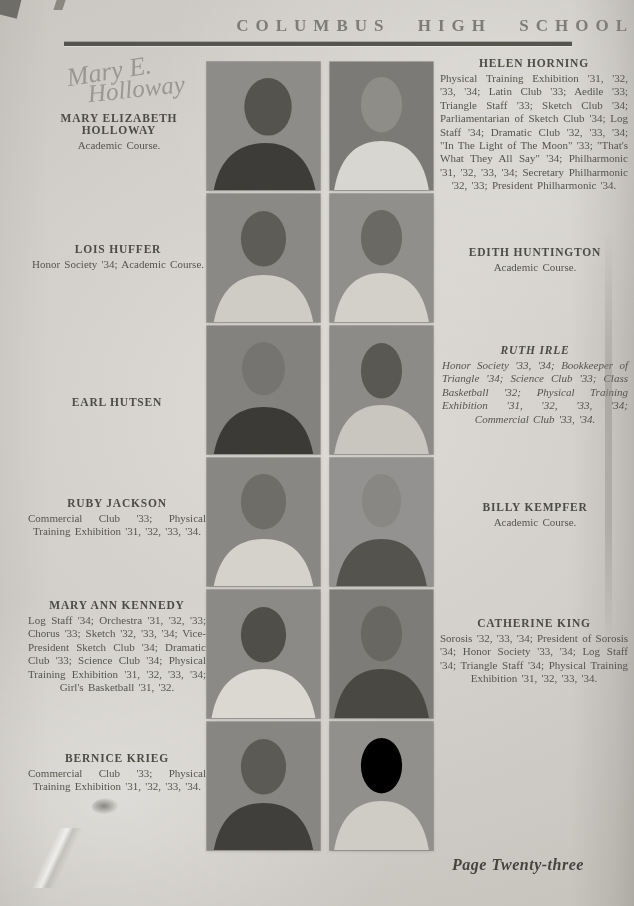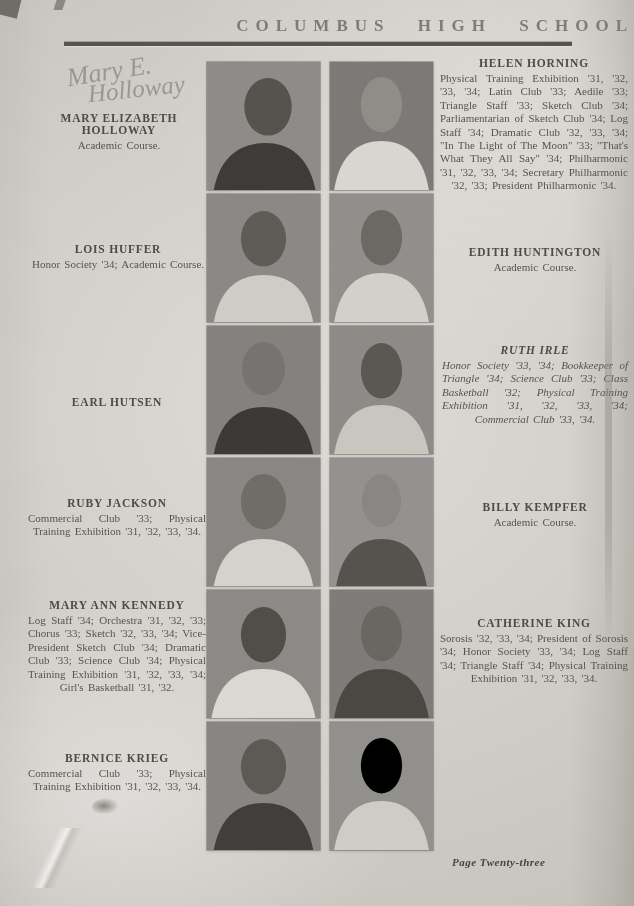--- a/index.html
+++ b/index.html
@@ -59,21 +59,21 @@
   .e-l6 { left:28px;  top:752px; width:178px; }
   .e-r1 { left:440px; top:57px;  width:188px; }
   .e-r2 { left:442px; top:246px; width:186px;font-family:Liberation Serif, serif; }
   .e-r3 { left:442px; top:344px; width:186px;font-style:italic; }
   .e-r4 { left:442px; top:501px; width:186px; }
   .e-r5 { left:440px; top:617px; width:188px; }
   .e-r6 { left:440px; top:754px; width:188px; }
   
   .page-number {
     position:absolute; left:452px; top:856px;
-    font-size:11px; font-weight:bold; font-style:italic; color:#45443d;
+    font-size:16px; font-weight:bold; font-style:italic; color:#45443d;
     letter-spacing:0.5px;
   }
   
   .stain { position:absolute; pointer-events:none; }
   .stain-corner-tl { left:-6px; top:-8px; width:26px; height:24px; background:#6f6d67; transform:rotate(14deg); }
   .stain-tick-top { left:55px; top:0; width:9px; height:10px; background:#8a8881; transform:skewX(-18deg); }
   .stain-blot { left:92px; top:798px; width:26px; height:16px; border-radius:60% 40% 55% 45%;
     background:radial-gradient(ellipse at 45% 50%, rgba(108,106,100,0.75), rgba(108,106,100,0) 75%); }
   .stain-crease {
     left:0; top:828px; width:120px; height:60px;

